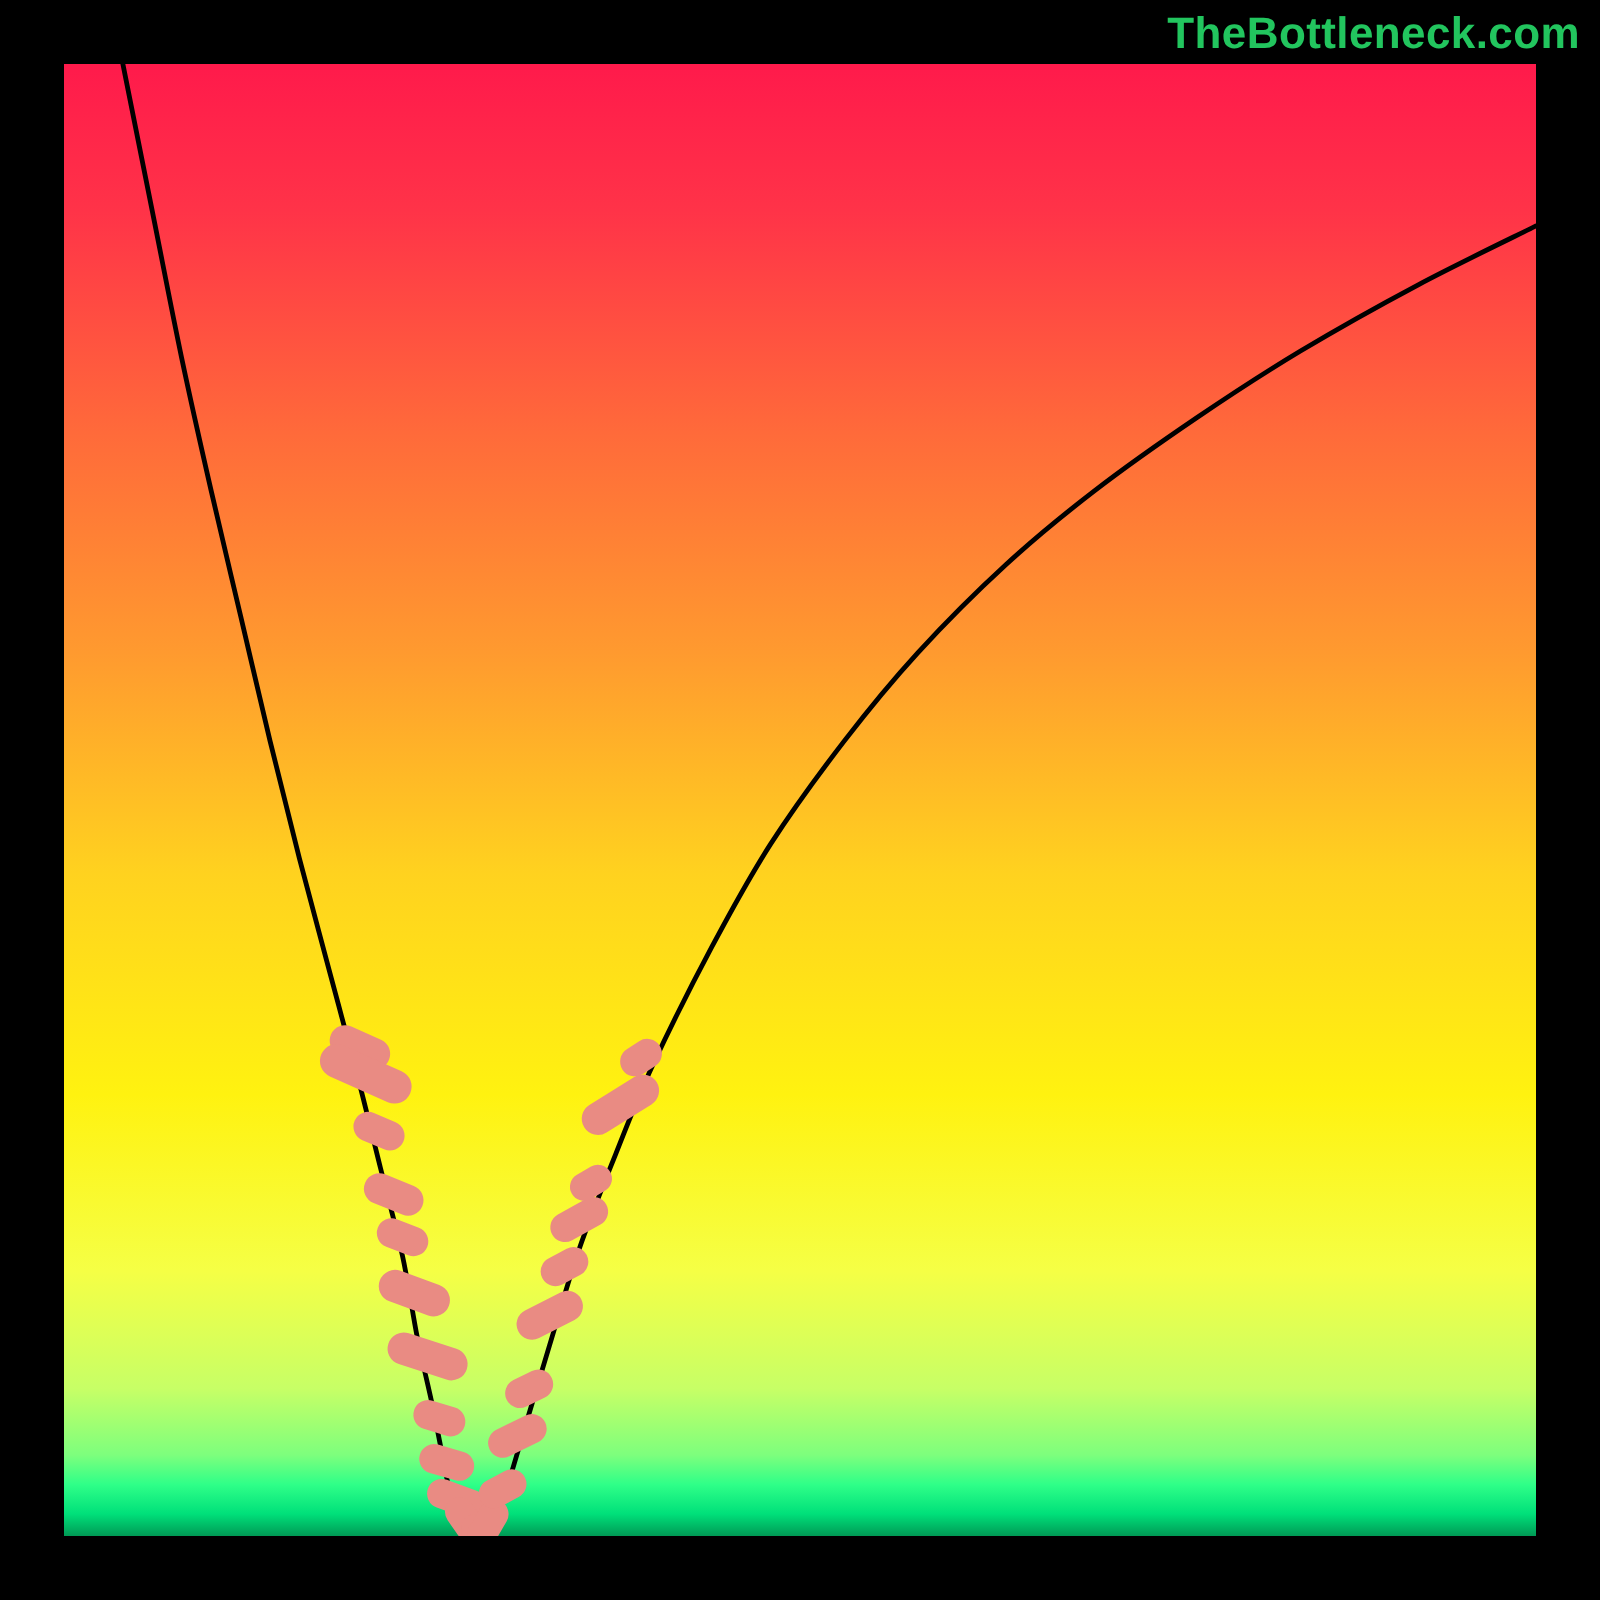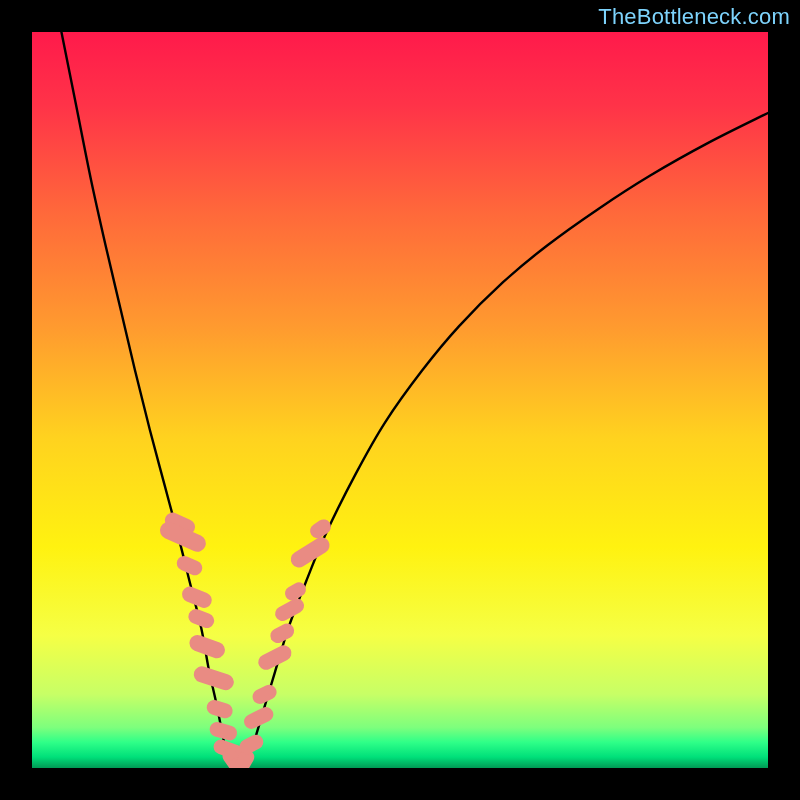--- a/index.html
+++ b/index.html
@@ -30,23 +30,23 @@
     left: 0; top: 0; width: 100%; height: 100%;
   }
   .curve-svg {
     position: absolute;
     left: 0; top: 0; width: 100%; height: 100%;
   }
   .watermark {
     position: absolute;
     top: 4px;
     right: 10px;
-    color: #7dd3fc;
+    color: #22c55e;
     font-size: 22px;
-    font-weight: 400;
+    font-weight: 700;
     letter-spacing: 0.2px;
     user-select: none;
   }
 </style>
 </head>
 <body>
 
 <div class="frame">
   <div class="watermark">TheBottleneck.com</div>
 

